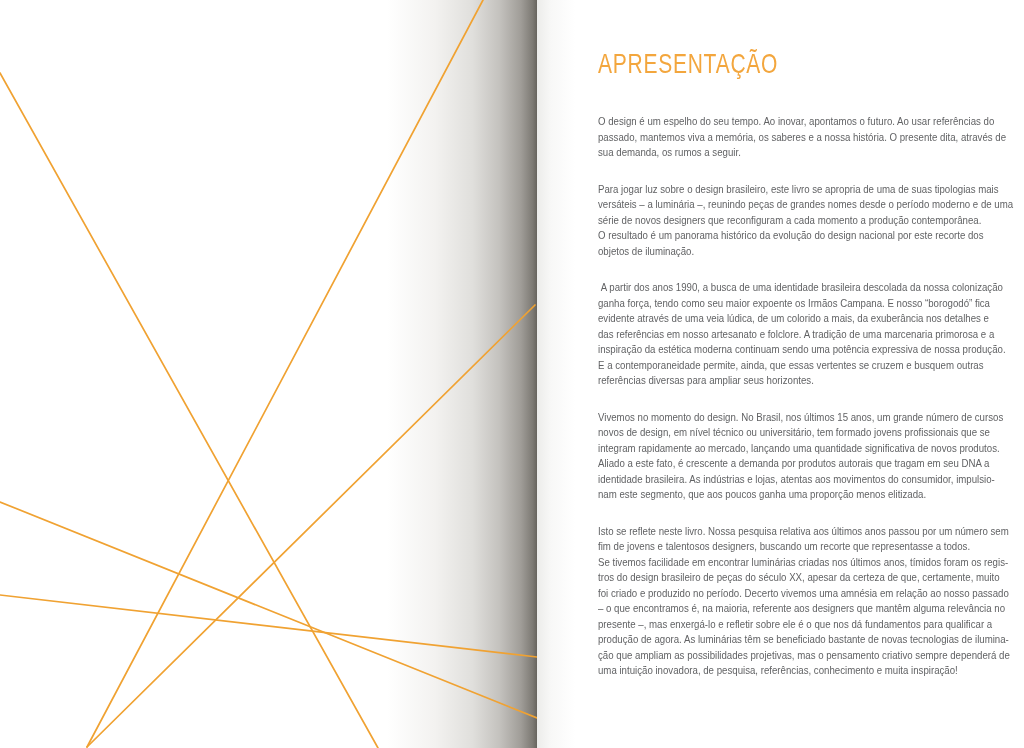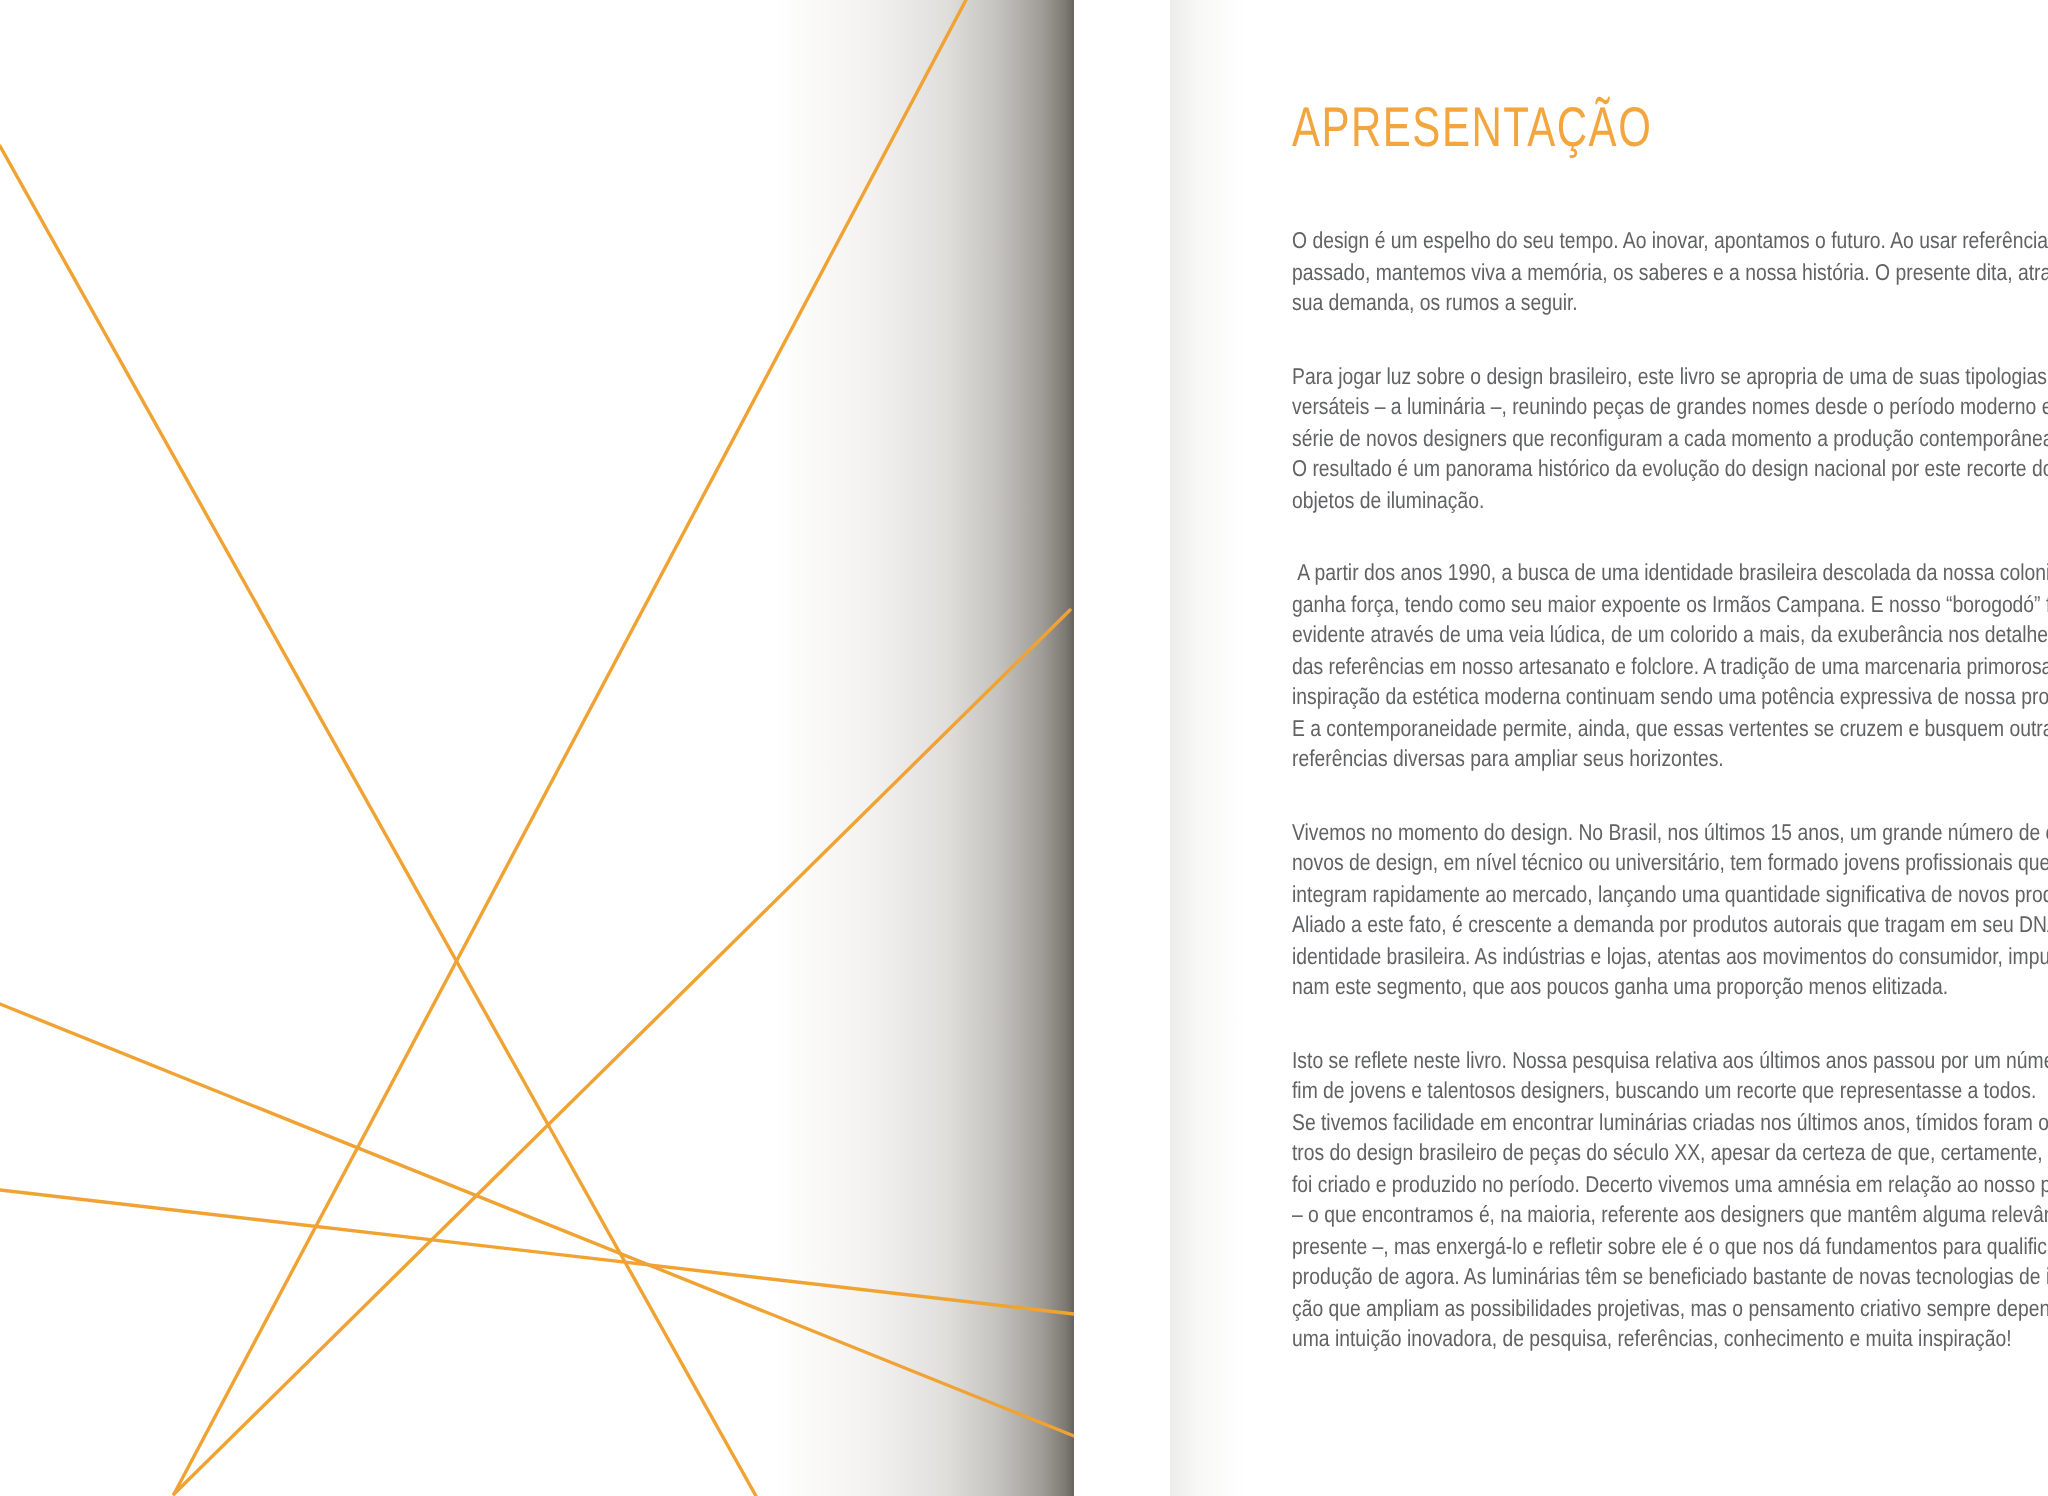--- a/index.html
+++ b/index.html
@@ -6,21 +6,20 @@
     margin: 0; padding: 0;
     width: 1024px; height: 748px;
     overflow: hidden;
     background: #ffffff;
     font-family: "Liberation Sans", sans-serif;
   }
   .spread {
     position: relative;
     width: 1024px; height: 564px;
     display: flex;
-    gap: 48px;
   }
   
   .left-page {
     position: relative;
     width: 537px; height: 748px;
     background: linear-gradient(90deg,
       #ffffff 0%, #ffffff 72%,
       #f3f2f0 81%, #e0dfdc 88%,
       #c4c2be 93%, #a09d98 97%,
       #7d7a74 99.2%, #67645e 100%);

